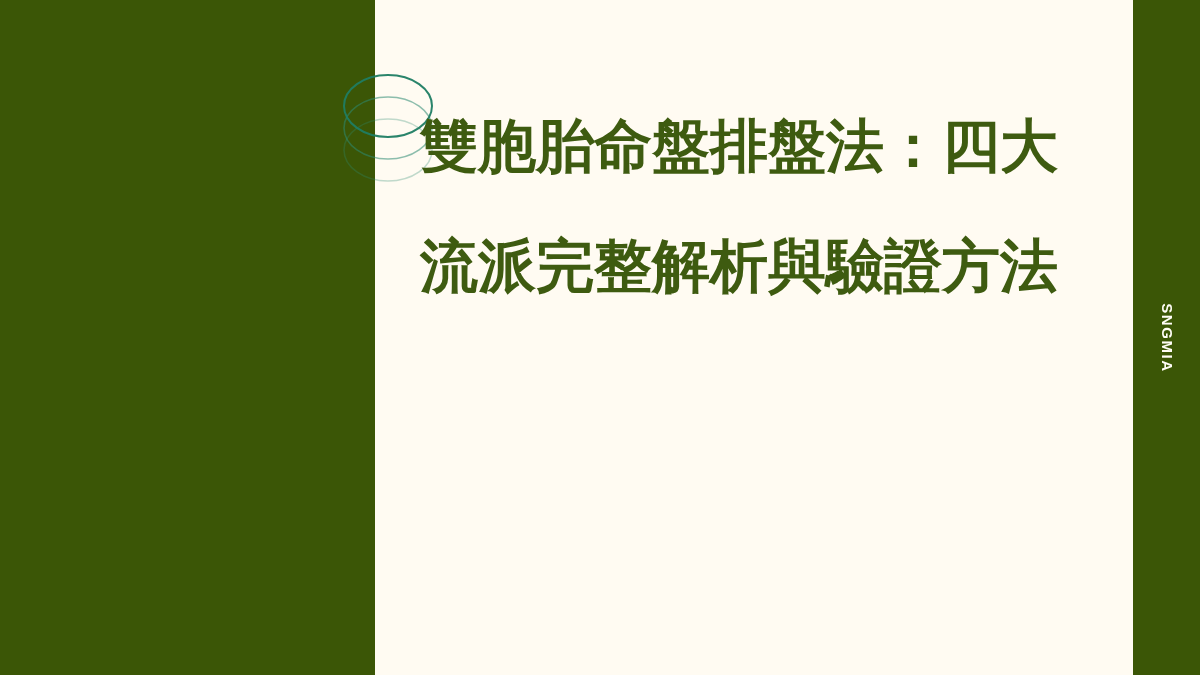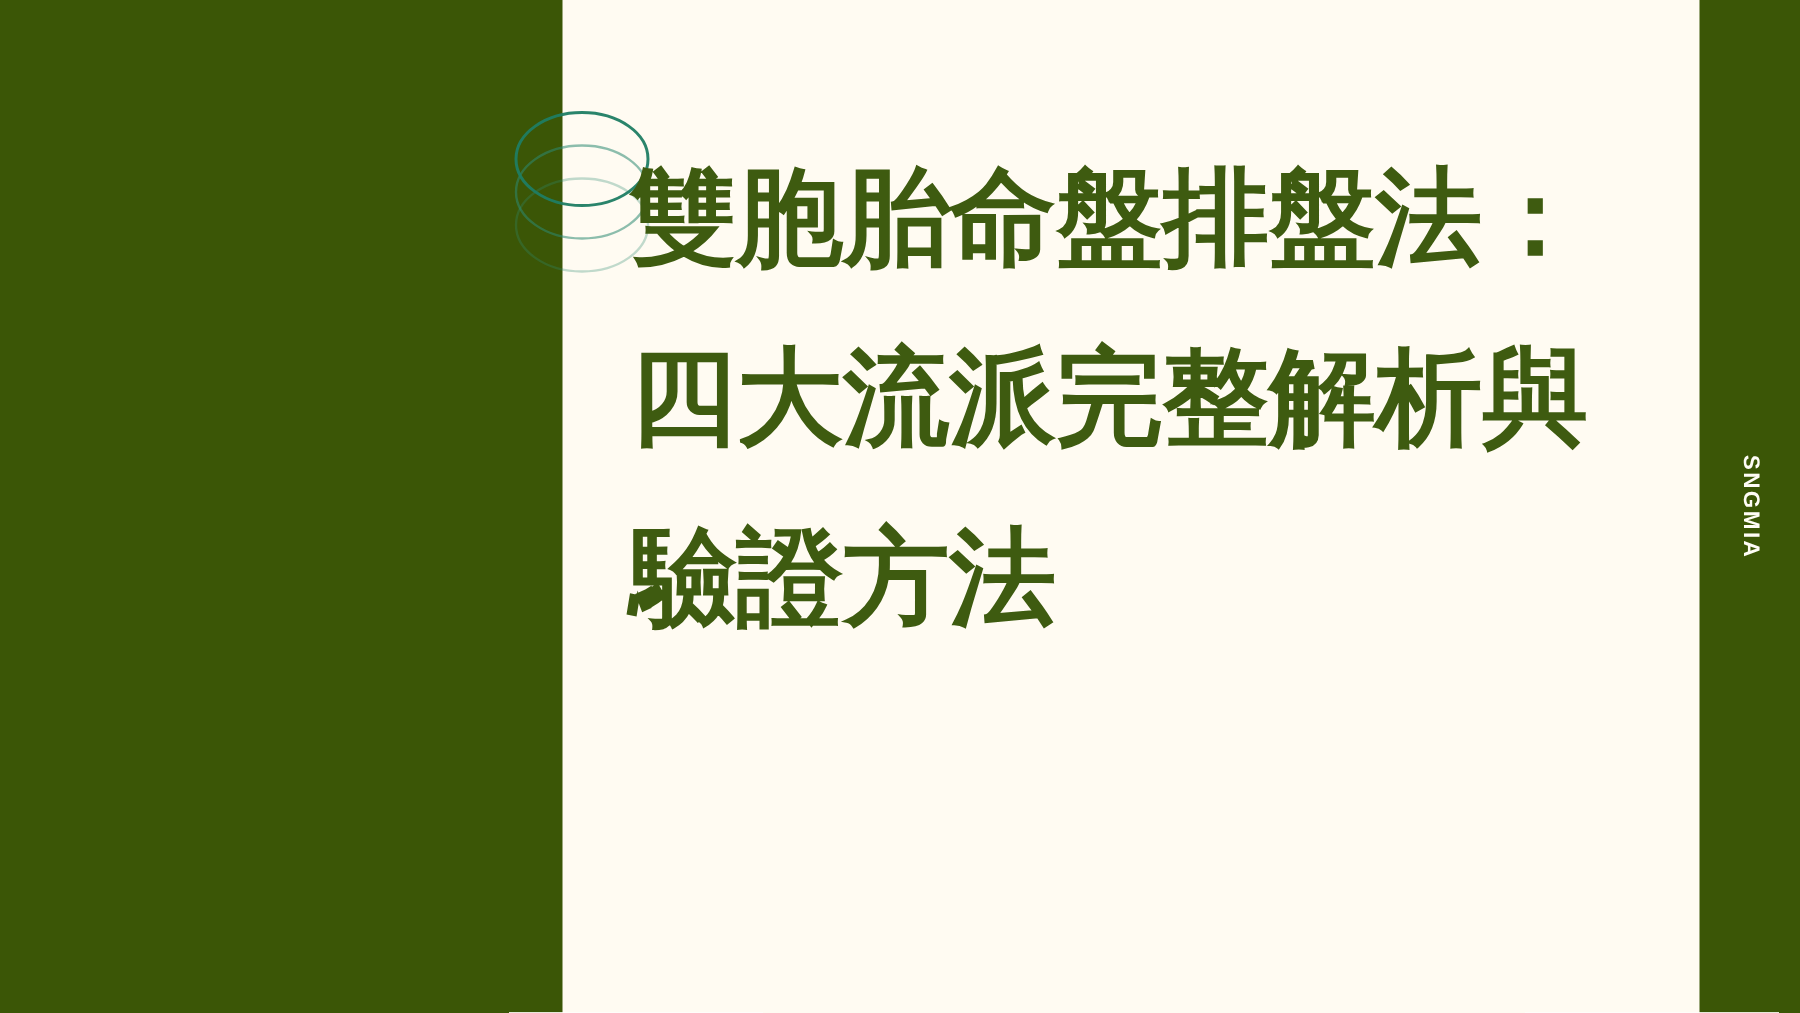--- a/index.html
+++ b/index.html
@@ -102,21 +102,21 @@
     height: 675px;
     z-index: 2;
   }
   .main-title {
     position: absolute;
     left: 45px;
     top: 86px;
     width: 680px;
     margin: 0;
     color: #3E5B10;
-    font-size: 71px;
+    font-size: 58px;
     font-weight: 700;
     line-height: 120px;
     letter-spacing: 0px;
     word-break: break-all;
   }
 </style>
 </head>
 <body>
 
 <div class="slide">

